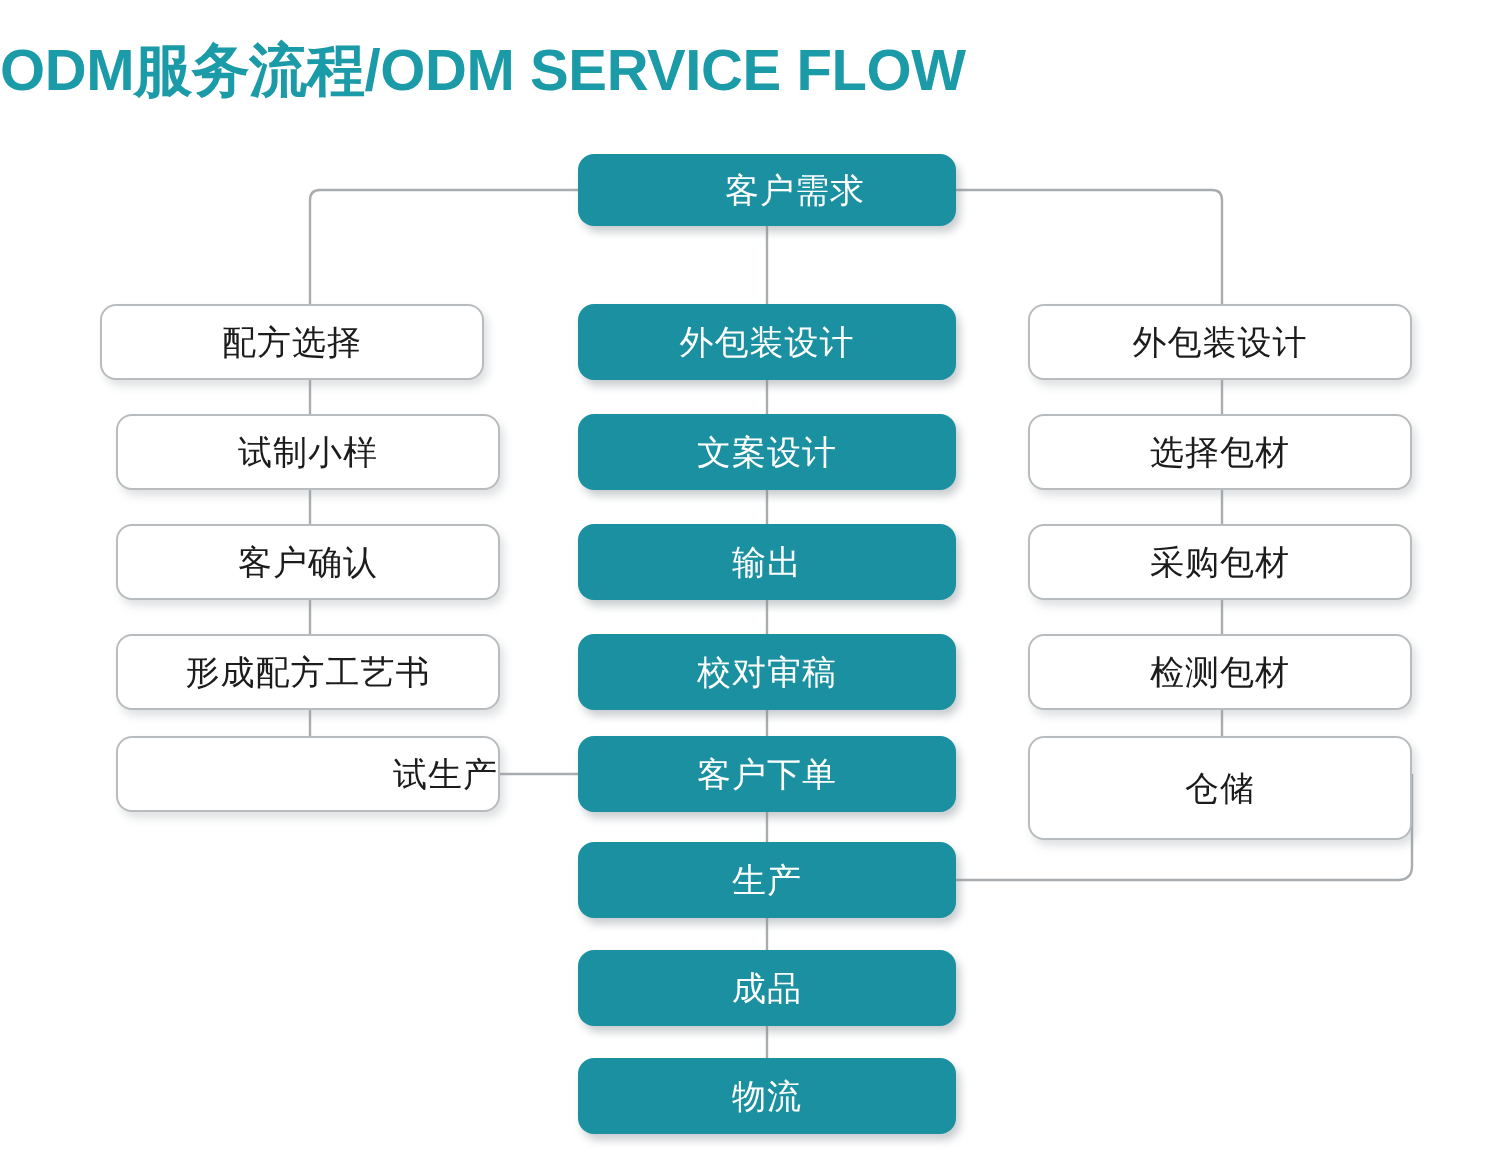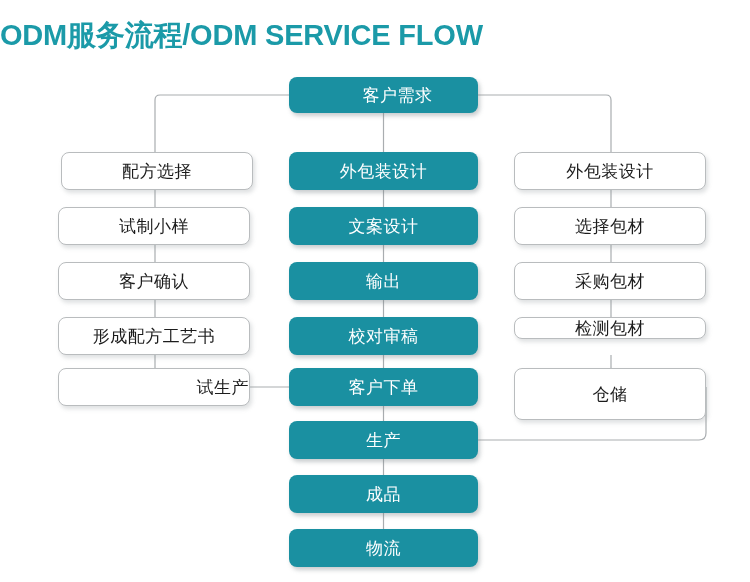--- a/index.html
+++ b/index.html
@@ -131,21 +131,21 @@
   <div class="node teal" style="left:289px; top:421px; width:189px; height:38px;">
     <span>生产</span>
   </div>
   <div class="node teal" style="left:289px; top:475px; width:189px; height:38px;">
     <span>成品</span>
   </div>
   <div class="node teal" style="left:289px; top:529px; width:189px; height:38px;">
     <span>物流</span>
   </div>
 
-  <div class="node plain" style="left:61px; top:152px; width:192px; height:38px;">
+  <div class="node plain" style="left:50px; top:152px; width:192px; height:38px;">
     <span>配方选择</span>
   </div>
   <div class="node plain" style="left:58px; top:207px; width:192px; height:38px;">
     <span>试制小样</span>
   </div>
   <div class="node plain" style="left:58px; top:262px; width:192px; height:38px;">
     <span>客户确认</span>
   </div>
   <div class="node plain" style="left:58px; top:317px; width:192px; height:38px;">
     <span>形成配方工艺书</span>
@@ -156,20 +156,20 @@
 
   <div class="node plain" style="left:514px; top:152px; width:192px; height:38px;">
     <span>外包装设计</span>
   </div>
   <div class="node plain" style="left:514px; top:207px; width:192px; height:38px;">
     <span>选择包材</span>
   </div>
   <div class="node plain" style="left:514px; top:262px; width:192px; height:38px;">
     <span>采购包材</span>
   </div>
-  <div class="node plain" style="left:514px; top:317px; width:192px; height:22px;">
+  <div class="node plain" style="left:514px; top:317px; width:192px; height:38px;">
     <span>检测包材</span>
   </div>
   <div class="node plain" style="left:514px; top:368px; width:192px; height:52px;">
     <span>仓储</span>
   </div>
 
 </div>
 
 </body></html>

